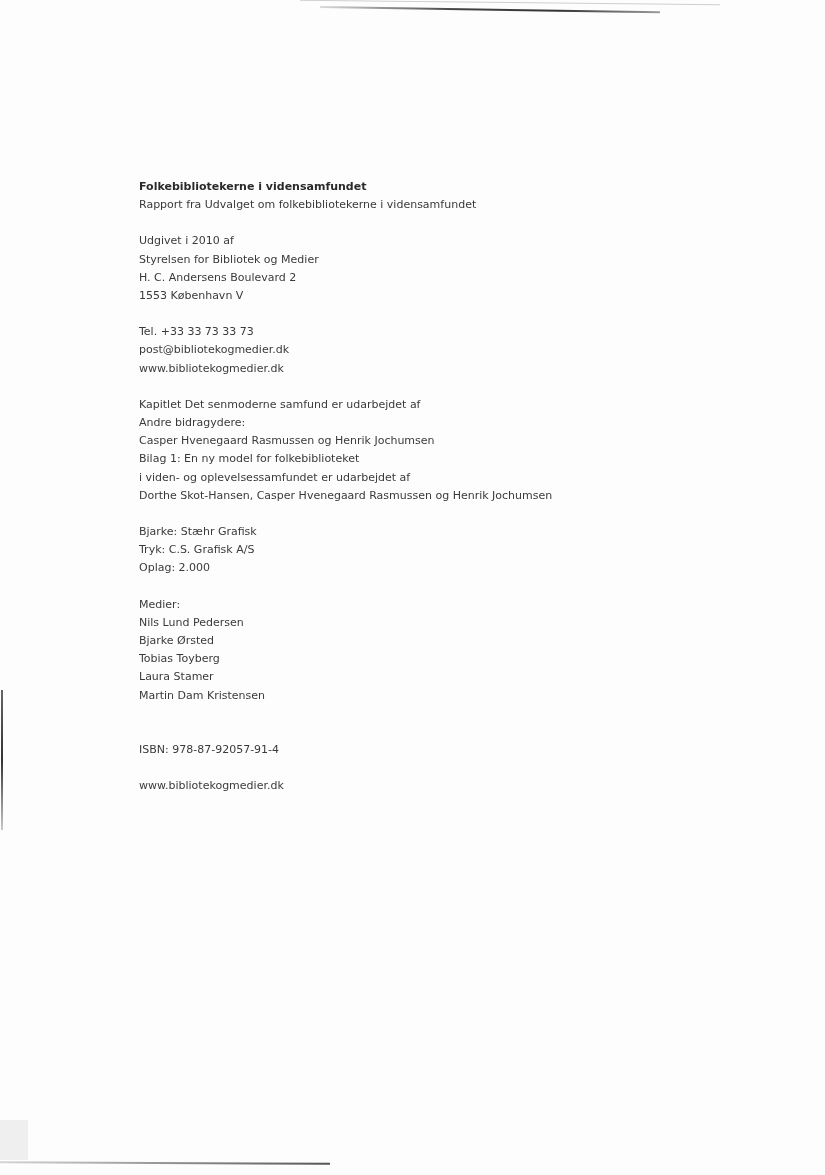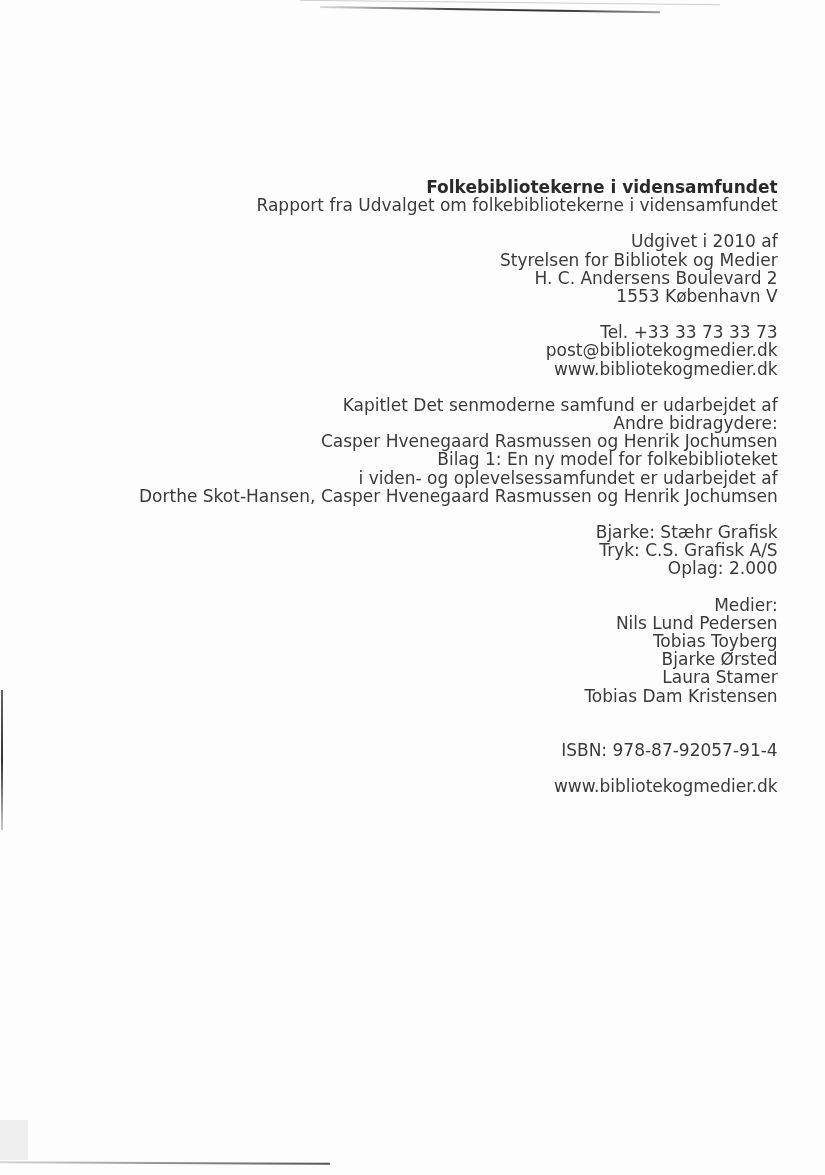--- a/index.html
+++ b/index.html
@@ -26,21 +26,21 @@
     position:absolute; left:0; top:1162px; width:330px; height:2px;
     background:linear-gradient(90deg, rgba(120,120,120,0.3), #888 60%, #555);
     transform:rotate(0.3deg);
   }
   .scan-corner {
     position:absolute; left:0; top:1120px; width:28px; height:40px;
     background:#efefef;
   }
   .content {
     position:absolute; left:139px; top:178px;
-    font-size:17px; line-height:18.2px;text-align:right;
+    font-size:11px; line-height:18.2px;
   }
   .title { font-weight:bold; color:#2a2a2a; }
   .block { margin:0; }
   .gap { height:18px; }
   .gap2 { height:36px; }
   .line { white-space:nowrap; }
 </style>
 </head>
 <body>
 
@@ -85,24 +85,24 @@
   <div class="block">
     <div class="line">Bjarke: Stæhr Grafisk</div>
     <div class="line">Tryk: C.S. Grafisk A/S</div>
     <div class="line">Oplag: 2.000</div>
   </div>
   <div class="gap"></div>
 
   <div class="block">
     <div class="line">Medier:</div>
     <div class="line">Nils Lund Pedersen</div>
+    <div class="line">Bjarke Ørsted</div>
     <div class="line">Tobias Toyberg</div>
-    <div class="line">Bjarke Ørsted</div>
     <div class="line">Laura Stamer</div>
-    <div class="line">Tobias Dam Kristensen</div>
+    <div class="line">Martin Dam Kristensen</div>
   </div>
   <div class="gap2"></div>
 
   <div class="block">
     <div class="line">ISBN: 978-87-92057-91-4</div>
   </div>
   <div class="gap"></div>
 
   <div class="block">
     <div class="line">www.bibliotekogmedier.dk</div>

